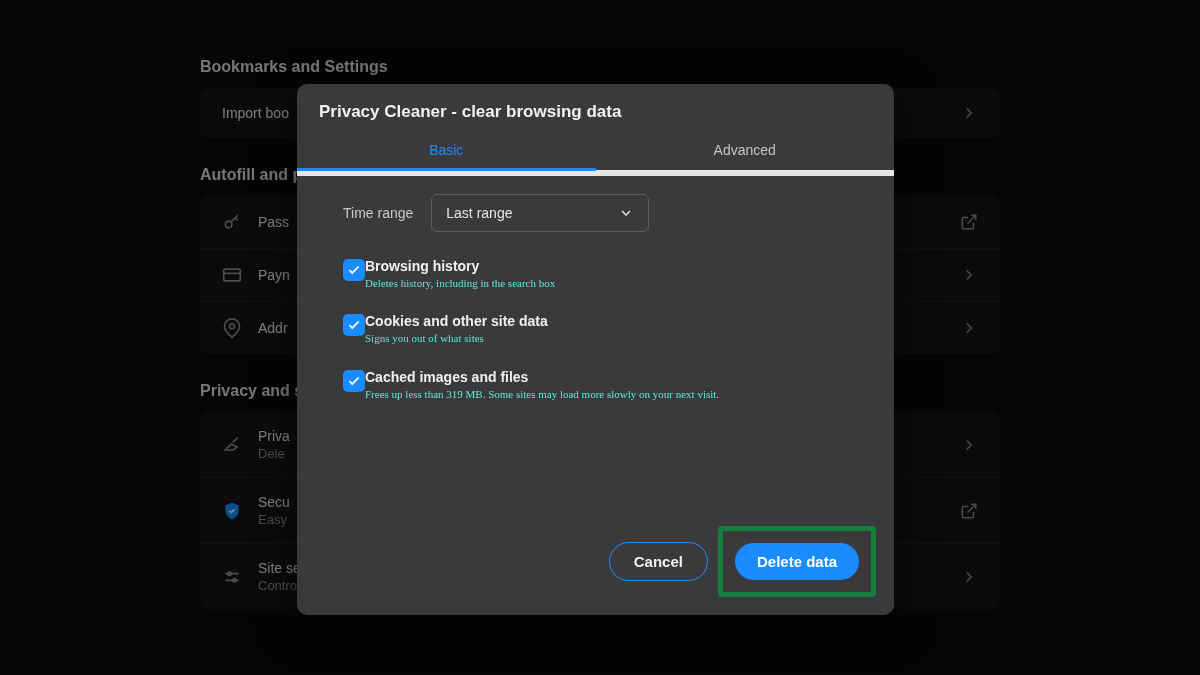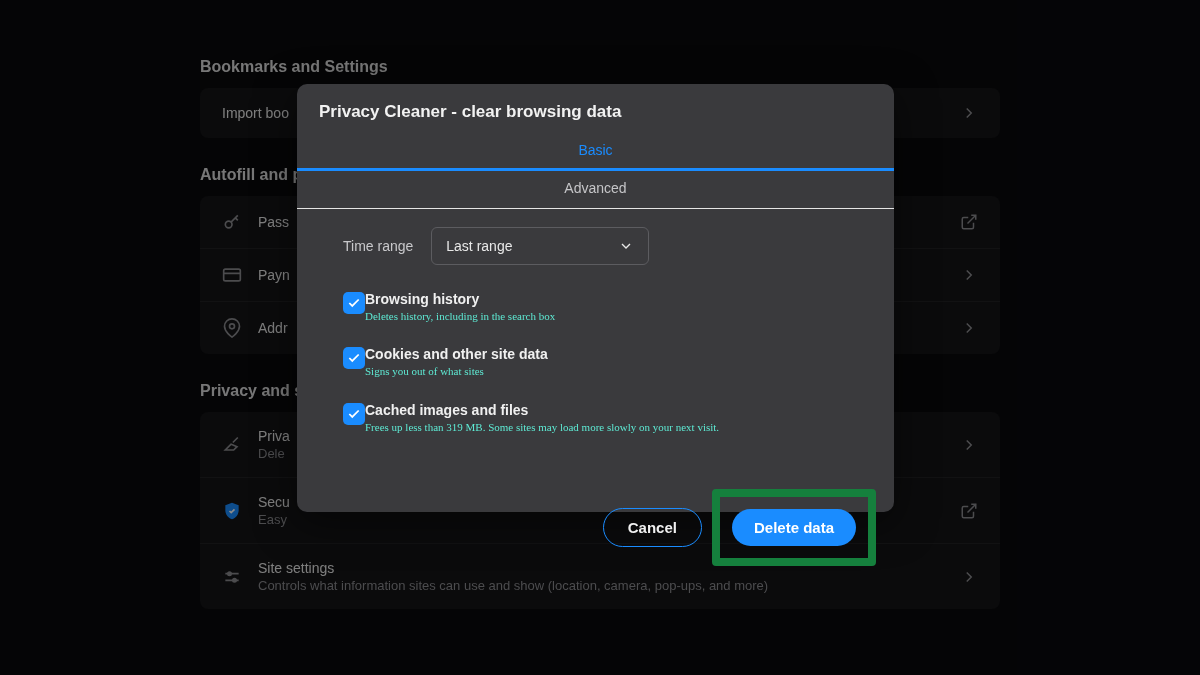--- a/index.html
+++ b/index.html
@@ -59,40 +59,39 @@
     .chevron {
       width: 18px; height: 18px; color: #8a8a8e;
     }
     .ext-icon { color: #8a8a8e; }
     
     .modal {
       position: absolute;
       left: 297px;
       top: 84px;
       width: 597px;
-      height: 428px;
+      height: 531px;
       background: #3a3a3d;
       border-radius: 10px;
       z-index: 10;
       box-shadow: 0 10px 40px rgba(0,0,0,0.5);
       display: flex;
       flex-direction: column;
     }
     .modal-header {
       padding: 18px 22px 10px 22px;
     }
     .modal-title {
       font-size: 17px;
       font-weight: 600;
       color: #f2f2f2;
     }
     .tabs {
       display: flex;
-      border-bottom: 1px solid #e5e5e5;
-      flex-direction: column;
+      border-bottom: 6px solid #e5e5e5;
     }
     .tab {
       flex: 1;
       text-align: center;
       padding: 10px 0 12px 0;
       font-size: 14px;
       font-weight: 500;
       color: #c5c5c8;
       cursor: pointer;
       position: relative;
@@ -166,21 +165,21 @@
       border: 1px solid #1a8cff;
       background: transparent;
       color: #f0f0f0;
       font-size: 15px;
       font-weight: 600;
       padding: 10px 24px;
       border-radius: 22px;
       cursor: pointer;
     }
     .delete-wrap {
-      border: 8px solid #15803d;
+      border: 5px solid #15803d;
       border-radius: 4px;
       padding: 12px;
       display: flex;
       align-items: center;
     }
     .btn-delete {
       background: #1a8cff;
       color: #fff;
       font-size: 15px;
       font-weight: 600;

